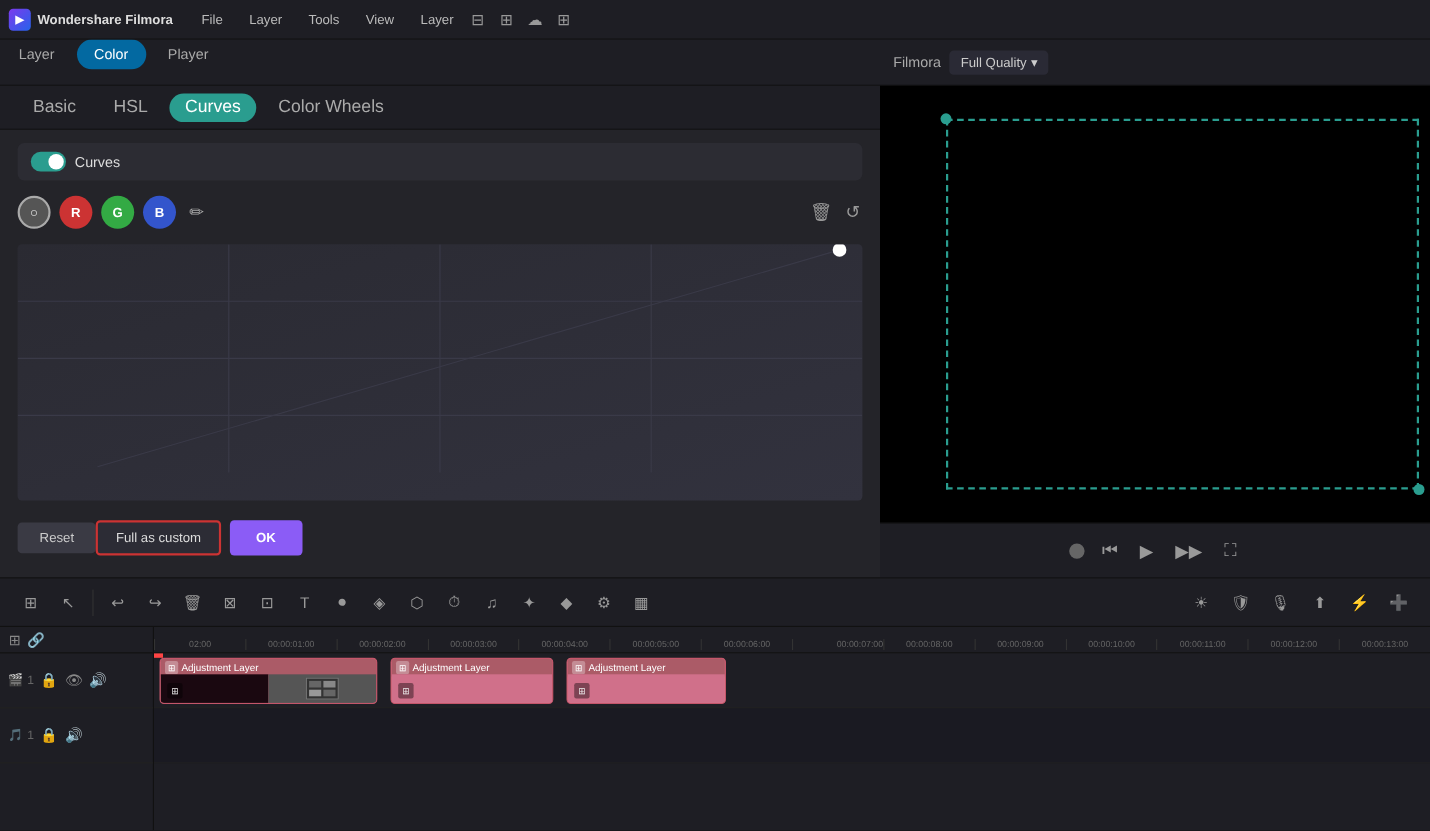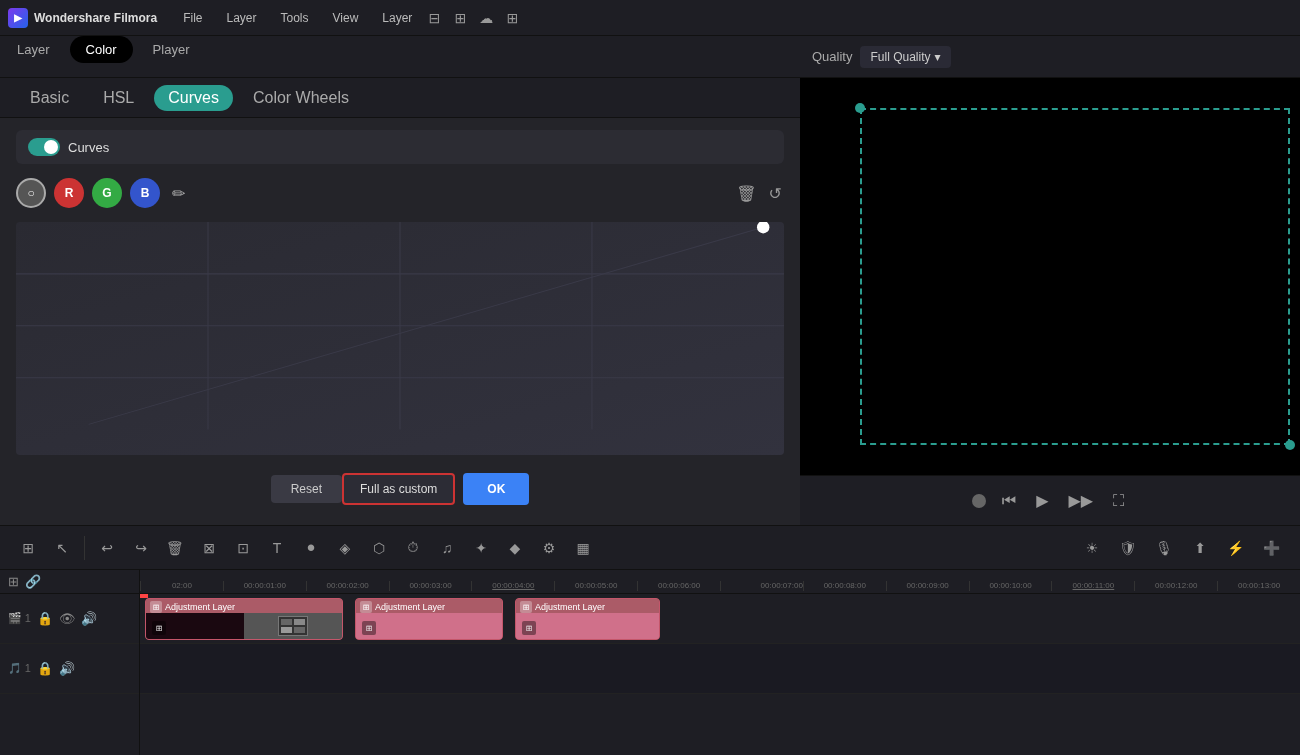--- a/index.html
+++ b/index.html
@@ -75,21 +75,21 @@
       gap: 4px;
     }
     .tab {
       padding: 6px 16px;
       border-radius: 4px;
       cursor: pointer;
       font-size: 13px;
       color: #aaa;
     }
     .tab.active {
-      background: #000000;
+      background: #0369a1;
       color: white;
       border-radius: 20px;
     }
 
     
     .subtabs-row {
       display: flex;
       align-items: center;
       height: 40px;
       background: #1e1e24;
@@ -207,21 +207,21 @@
     }
     .curve-point {
       fill: white;
       r: 6;
     }
 
     
     .bottom-buttons {
       display: flex;
       align-items: center;
-      justify-content: center;
+      justify-content: flex-start;
       padding: 8px 0;
     }
     .reset-btn {
       padding: 7px 20px;
       background: #3a3a44;
       border: none;
       border-radius: 4px;
       color: #ccc;
       cursor: pointer;
       font-size: 12px;
@@ -231,21 +231,21 @@
       padding: 7px 16px;
       background: #2c2c35;
       border: 2px solid #cc3333;
       border-radius: 4px;
       color: #ddd;
       cursor: pointer;
       font-size: 12px;
     }
     .ok-btn {
       padding: 7px 24px;
-      background: #3b82f6;
+      background: #8b5cf6;
       border: none;
       border-radius: 4px;
       color: white;
       cursor: pointer;
       font-size: 12px;
       font-weight: 600;
     }
 
     
     .bottom-section {
@@ -596,21 +596,21 @@
             <button class="ok-btn">OK</button>
           </div>
         </div>
 
       </div>
 
     </div>
 
     <div class="right-panel">
       <div class="player-header">
-        <span class="player-label">Quality</span>
+        <span class="player-label">Filmora</span>
         <div class="quality-select">
           <span>Full Quality</span>
           <span>▾</span>
         </div>
       </div>
       <div class="player-area">
         <div class="dashed-border"></div>
         <div class="player-dot-tl"></div>
         <div class="player-dot-br"></div>
       </div>
@@ -679,28 +679,28 @@
       </div>
 
       <div class="timeline-right">
 
         <div class="timeline-ruler">
           <div class="ruler-marks">
             <div class="ruler-mark" style="font-size:8px; color:#666;">02:00</div>
             <div class="ruler-mark" style="font-size:8px; color:#666;">00:00:01:00</div>
             <div class="ruler-mark" style="font-size:8px; color:#666;">00:00:02:00</div>
             <div class="ruler-mark" style="font-size:8px; color:#666;">00:00:03:00</div>
-            <div class="ruler-mark" style="font-size:8px; color:#666;text-decoration:underline;">00:00:04:00</div>
+            <div class="ruler-mark" style="font-size:8px; color:#666;">00:00:04:00</div>
             <div class="ruler-mark" style="font-size:8px; color:#666;">00:00:05:00</div>
             <div class="ruler-mark" style="font-size:8px; color:#666;">00:00:06:00</div>
             <div class="ruler-mark" style="font-size:8px; color:#666;text-align:right;">00:00:07:00</div>
             <div class="ruler-mark" style="font-size:8px; color:#666;">00:00:08:00</div>
             <div class="ruler-mark" style="font-size:8px; color:#666;">00:00:09:00</div>
             <div class="ruler-mark" style="font-size:8px; color:#666;">00:00:10:00</div>
-            <div class="ruler-mark" style="font-size:8px; color:#666;text-decoration:underline;">00:00:11:00</div>
+            <div class="ruler-mark" style="font-size:8px; color:#666;">00:00:11:00</div>
             <div class="ruler-mark" style="font-size:8px; color:#666;">00:00:12:00</div>
             <div class="ruler-mark" style="font-size:8px; color:#666;">00:00:13:00</div>
           </div>
         </div>
 
         <div class="tracks-area">
 
           <div style="position:absolute; top:0; left:0; right:0; height:4px; background:linear-gradient(to right, #ff4444 8px, transparent 8px);"></div>
 
           <div class="track-row">

